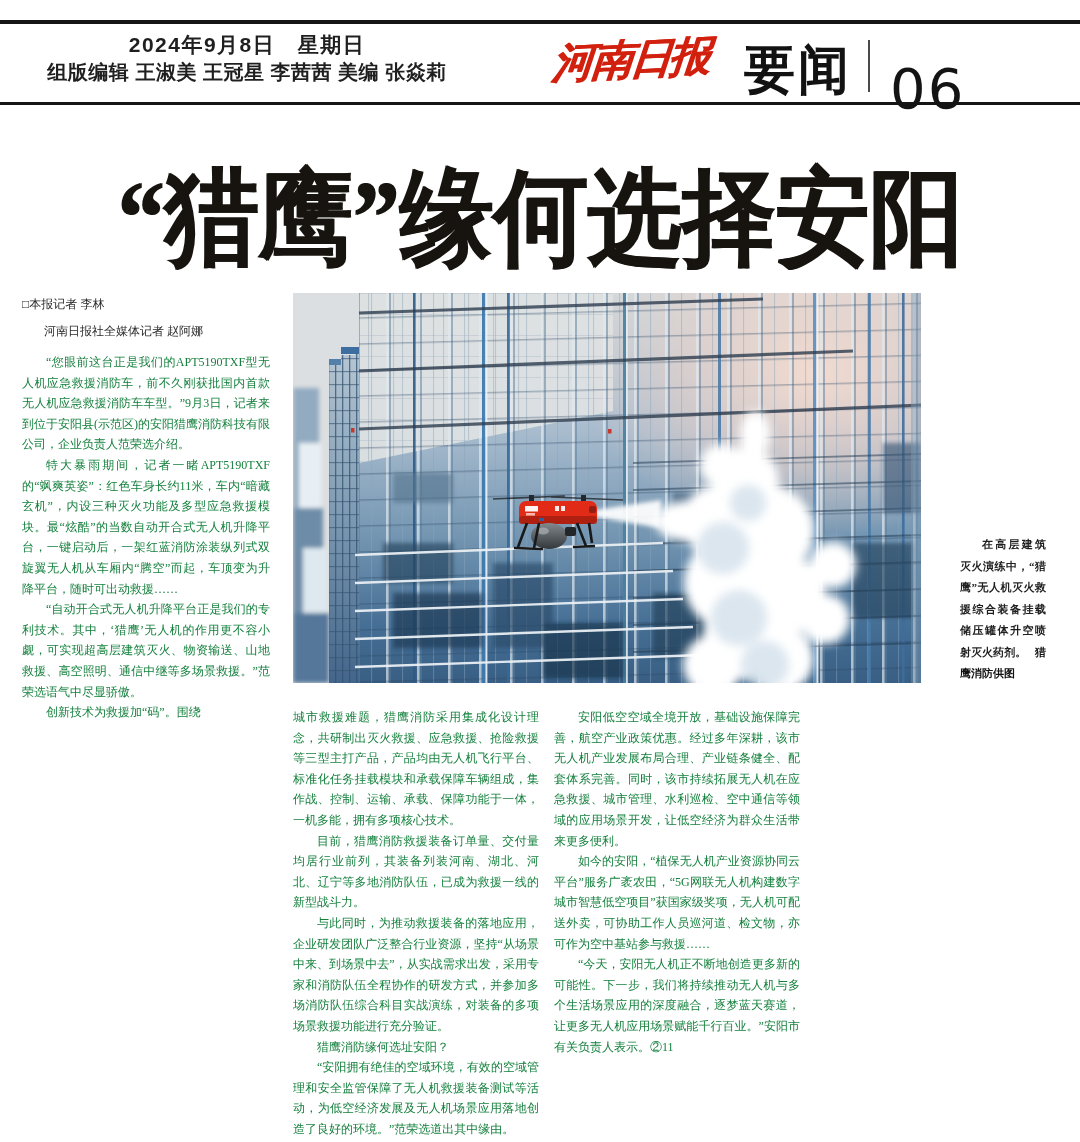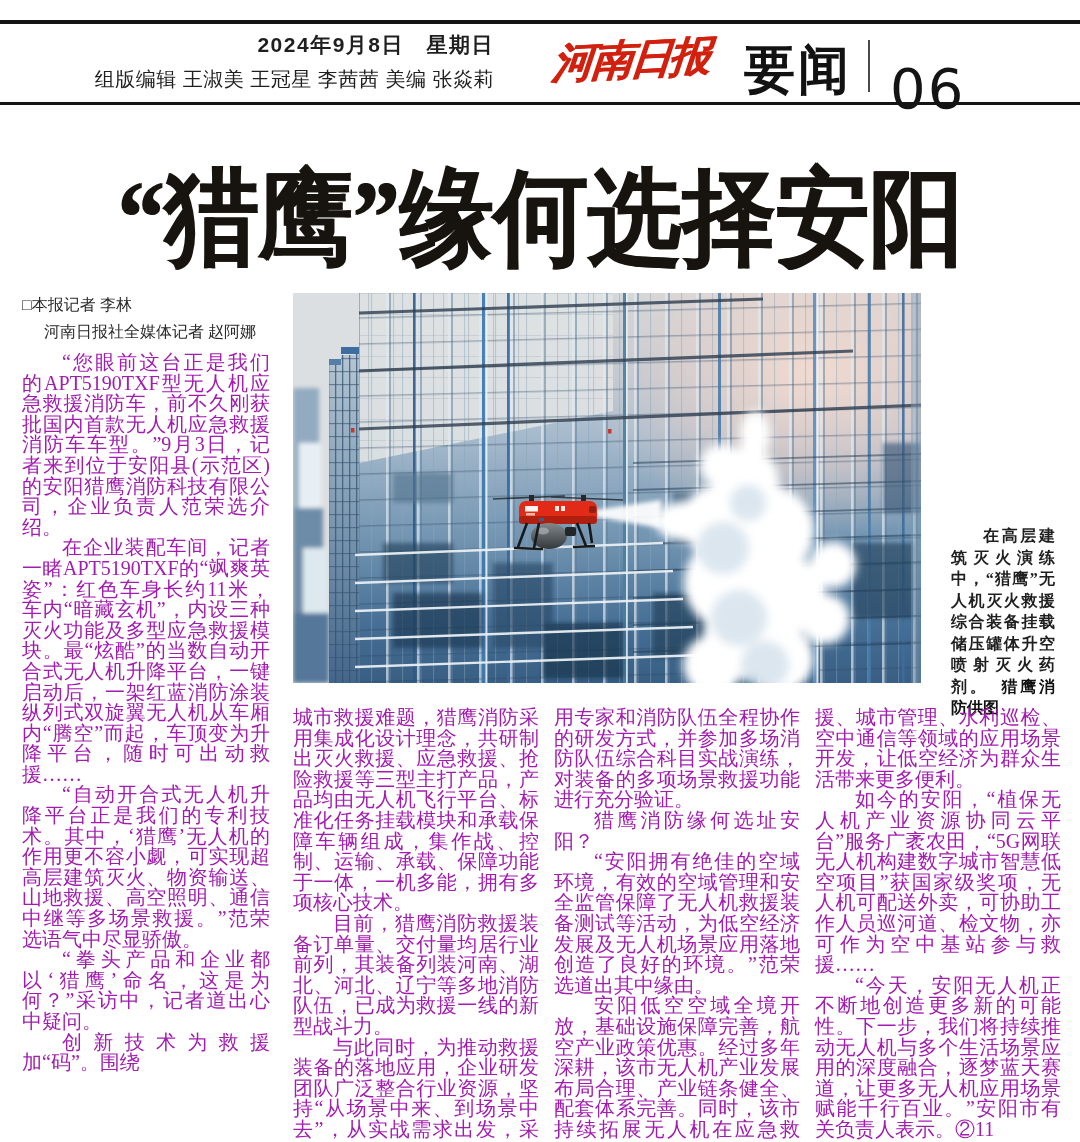--- a/index.html
+++ b/index.html
@@ -5,59 +5,59 @@
   html,body{margin:0;padding:0;}
   body{
     width:1080px;height:1142px;position:relative;background:#ffffff;
     font-family:"Liberation Serif",serif;color:#1c1c1c;overflow:hidden;
   }
   .rule{position:absolute;left:0;width:1080px;background:#151515;}
   #rule-top{top:20px;height:4px;}
   #rule-header{top:102px;height:3px;}
 
   
-  .hleft{position:absolute;left:0;top:31px;width:494px;text-align:right;
+  .hleft{position:absolute;left:0;top:31px;width:494px;text-align:center;
     font-family:"Liberation Sans",sans-serif;color:#1f1f1f;}
   .hdate{font-size:21px;font-weight:700;letter-spacing:1.5px;}
-  .heditors{font-size:20px;font-weight:400;margin-top:7px;letter-spacing:.5px;}
+  .heditors{font-size:20px;font-weight:700;margin-top:0;letter-spacing:.5px;}
   .masthead{position:absolute;left:552px;top:36px;width:165px;
     font-family:"DejaVu Serif",serif;font-size:42px;font-weight:900;font-style:italic;
     letter-spacing:-3px;transform:rotate(-3deg) skewX(-8deg);transform-origin:left center;
     text-shadow:1px 0 0 currentColor;white-space:nowrap;}
   .section-title{position:absolute;left:744px;top:34px;font-family:"Liberation Sans",sans-serif;
     font-size:51px;font-weight:900;letter-spacing:3px;color:#121212;transform:scaleY(1.05);transform-origin:top;}
   .vsep{position:absolute;left:868px;top:40px;width:2px;height:52px;background:#4a4a4a;}
   .pagenum{position:absolute;left:890px;top:28px;font-family:"DejaVu Sans",sans-serif;
     font-size:56px;font-weight:400;letter-spacing:2px;color:#141414;margin-top:28px;}
 
   
   .headline{position:absolute;left:0;top:148px;width:1080px;text-align:center;
     font-size:94px;font-weight:900;color:#17140f;letter-spacing:0;
     transform:scaleY(1.12);transform-origin:top;text-shadow:1.5px 0 0 currentColor;white-space:nowrap;}
 
   
   .byline{position:absolute;left:22px;top:291px;font-family:"Liberation Sans",sans-serif;
-    font-size:16px;line-height:27px;color:#2b2b2b;font-weight:500;}
+    font-size:12px;line-height:27px;color:#2b2b2b;font-weight:500;}
   .byline .l2{padding-left:22px;font-family:Liberation Serif, serif;}
 
   
   .bodytext p{margin:0;text-indent:2em;text-align:justify;text-justify:inter-ideograph;
-    font-size:20px;line-height:20.6px;color:#a21caf;}
+    font-size:12px;line-height:20.6px;color:#15803d;}
   .col1{position:absolute;left:22px;top:352px;width:248px;height:784px;overflow:hidden;}
   .flow{position:absolute;left:293px;top:707px;width:768px;height:442px;overflow:hidden;
     column-count:3;column-gap:15px;column-fill:auto;}
   .flow p:first-child{text-indent:0;}
 
   
   .photo{position:absolute;left:293px;top:293px;width:628px;height:390px;overflow:hidden;background:#c8d2da;}
   .photo svg{display:block;}
 
   
   .caption{position:absolute;left:946px;top:520px;width:114px;}
-  .caption p{margin:5px;font-size:16px;line-height:21.5px;text-align:justify;text-justify:inter-ideograph;
+  .caption p{margin:14px;font-size:11px;line-height:21.5px;text-align:justify;text-justify:inter-ideograph;
     text-indent:2em;font-weight:700;color:#1f1f1f;}
   .caption .credit{font-weight:900;margin-left:6px;color:#111;}
 </style>
 </head>
 <body>
 
 <div class="rule" id="rule-top"></div>
 <div class="rule" id="rule-header"></div>
 
 <div class="hleft">
@@ -71,23 +71,22 @@
 
 <div class="headline">“猎鹰”缘何选择安阳</div>
 
 <div class="byline">
   <div class="l1">□本报记者 李林</div>
   <div class="l2">河南日报社全媒体记者 赵阿娜</div>
 </div>
 
 <div class="col1 bodytext">
     <p>“您眼前这台正是我们的APT5190TXF型无人机应急救援消防车，前不久刚获批国内首款无人机应急救援消防车车型。”9月3日，记者来到位于安阳县(示范区)的安阳猎鹰消防科技有限公司，企业负责人范荣选介绍。</p>
-    <p>在企业装配车间，记者一睹APT5190TXF的“飒爽英姿”：红色车身长约11米，车内“暗藏玄机”，内设三种灭火功能及多型应急救援模块。最“炫酷”的当数自动开合式无人机升降平台，一键启动后，一架红蓝消防涂装纵列式双旋翼无人机从车厢内“腾空”而起，车顶变为升降平台，随时可出动救援……</p>
+    <p>特大暴雨期间，记者一睹APT5190TXF的“飒爽英姿”：红色车身长约11米，车内“暗藏玄机”，内设三种灭火功能及多型应急救援模块。最“炫酷”的当数自动开合式无人机升降平台，一键启动后，一架红蓝消防涂装纵列式双旋翼无人机从车厢内“腾空”而起，车顶变为升降平台，随时可出动救援……</p>
     <p>“自动开合式无人机升降平台正是我们的专利技术。其中，‘猎鹰’无人机的作用更不容小觑，可实现超高层建筑灭火、物资输送、山地救援、高空照明、通信中继等多场景救援。”范荣选语气中尽显骄傲。</p>
-    <p>“拳头产品和企业都以‘猎鹰’命名，这是为何？”采访中，记者道出心中疑问。</p>
     <p>创新技术为救援加“码”。围绕</p>
   </div>
 
 <div class="photo">
 <svg viewBox="0 0 628 390" width="628" height="390" preserveAspectRatio="none">
   <defs>
     <linearGradient id="fac" x1="0" y1="0" x2="0" y2="1">
       <stop offset="0" stop-color="#d3d8da"></stop>
           <stop offset=".35" stop-color="#a9bcce"></stop>
       <stop offset=".62" stop-color="#7496b2"></stop>

